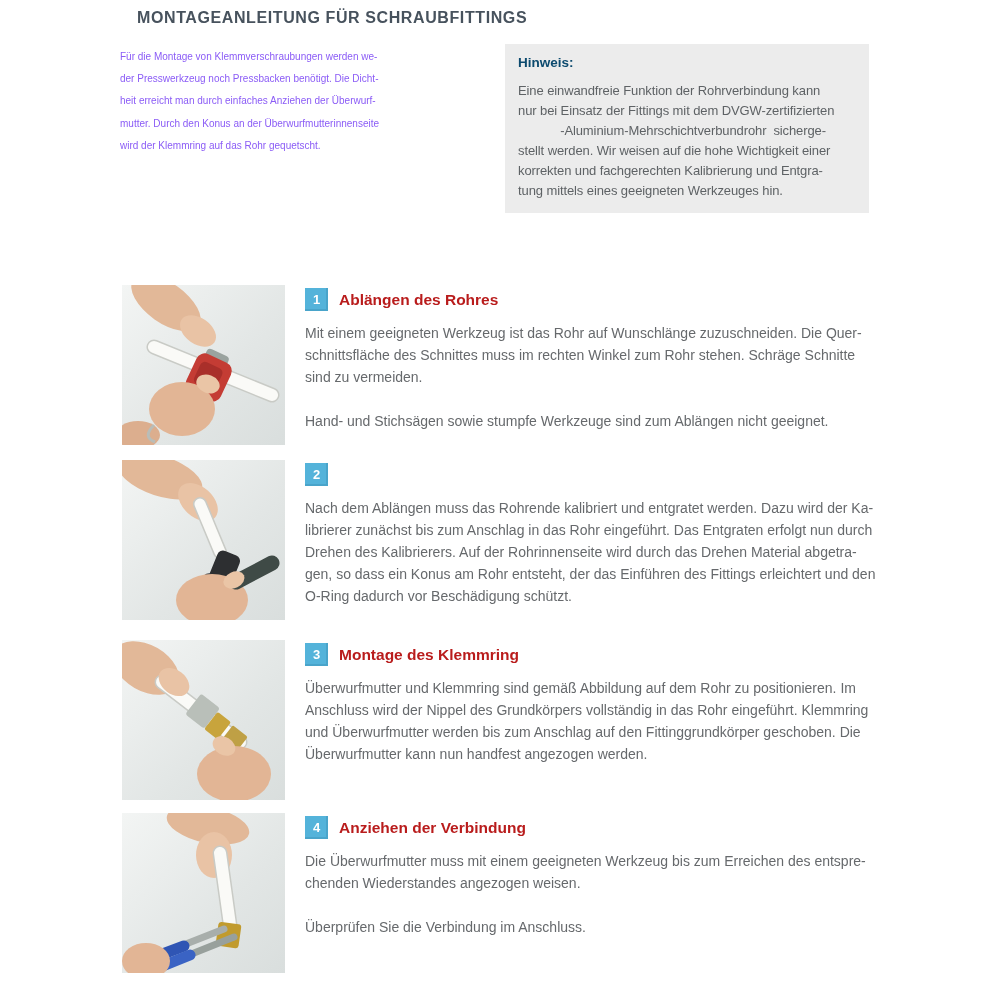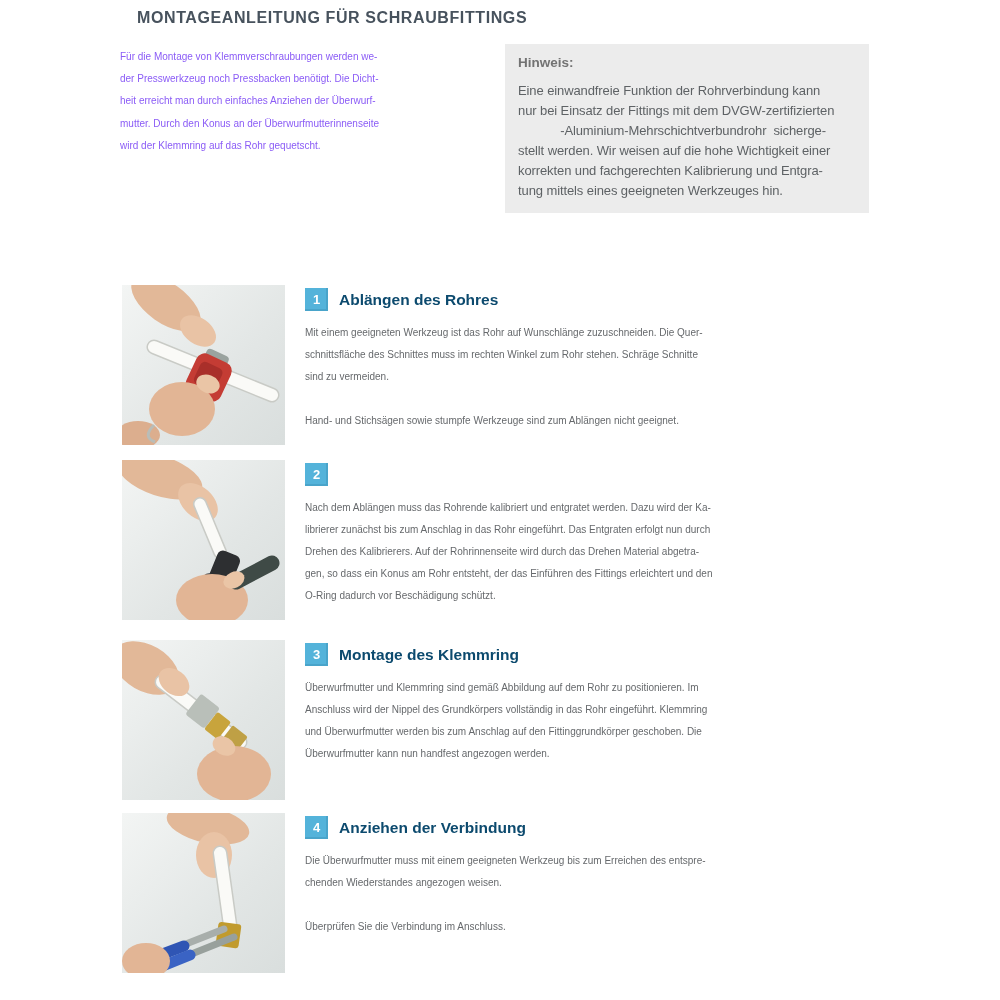--- a/index.html
+++ b/index.html
@@ -12,43 +12,43 @@
     font-size:16px; font-weight:bold; letter-spacing:0.6px; color:#47525d;
   }
   .intro {
     position:absolute; left:120px; top:46px; width:392px;
     font-size:10px; line-height:22.2px; color:#8b5cf6; white-space:pre-wrap;
   }
   .note {
     position:absolute; left:505px; top:44px; width:338px;
     background:#ececec; padding:9px 13px 12px 13px;
   }
-  .note-label { color:#737373; font-weight:bold; font-size:13.5px; line-height:20px; }
+  .note-label { color:#0c4a6e; font-weight:bold; font-size:13.5px; line-height:20px; }
   .note-body  { color:#5e6265; font-size:13px; line-height:20px; white-space:pre-wrap; letter-spacing:-0.1px;margin-top:8px; }
 
   .step { position:absolute; left:122px; width:790px; }
   .step-1 { top:285px; } .step-2 { top:460px; } .step-3 { top:640px; } .step-4 { top:813px; }
 
   .photo {
     position:absolute; left:0; top:0; width:163px; height:160px;
     background:linear-gradient(135deg,#f3f5f4 0%,#e2e6e5 60%,#d9dedd 100%);
   }
   .photo svg { display:block; width:163px; height:160px; }
 
   .step-content { position:absolute; left:183px; top:0; width:620px; }
   .step-header { position:absolute; left:0; top:3px; display:flex; align-items:center; gap:11px; }
   .badge {
     width:23px; height:23px; background:#54b3da; color:#ffffff;
     font-size:13px; font-weight:bold; display:flex; align-items:center; justify-content:center;
     box-shadow: inset -2px -2px 0 rgba(0,60,90,0.12);
   }
-  .step-title { color:#0c4a6e; font-weight:bold; font-size:15.5px; }
+  .step-title { color:#b91c1c; font-weight:bold; font-size:15.5px; }
   .step-body {
     position:absolute; left:0; top:37px; width:620px;
-    font-size:10px; line-height:22px; color:#66696c; white-space:pre-wrap;
+    font-size:14px; line-height:22px; color:#66696c; white-space:pre-wrap;
   }
 </style>
 </head>
 <body>
 
 <div class="canvas">
 
   <div class="page-title">MONTAGEANLEITUNG FÜR SCHRAUBFITTINGS</div>
 
   <div class="intro">Für die Montage von Klemmverschraubungen werden we-

